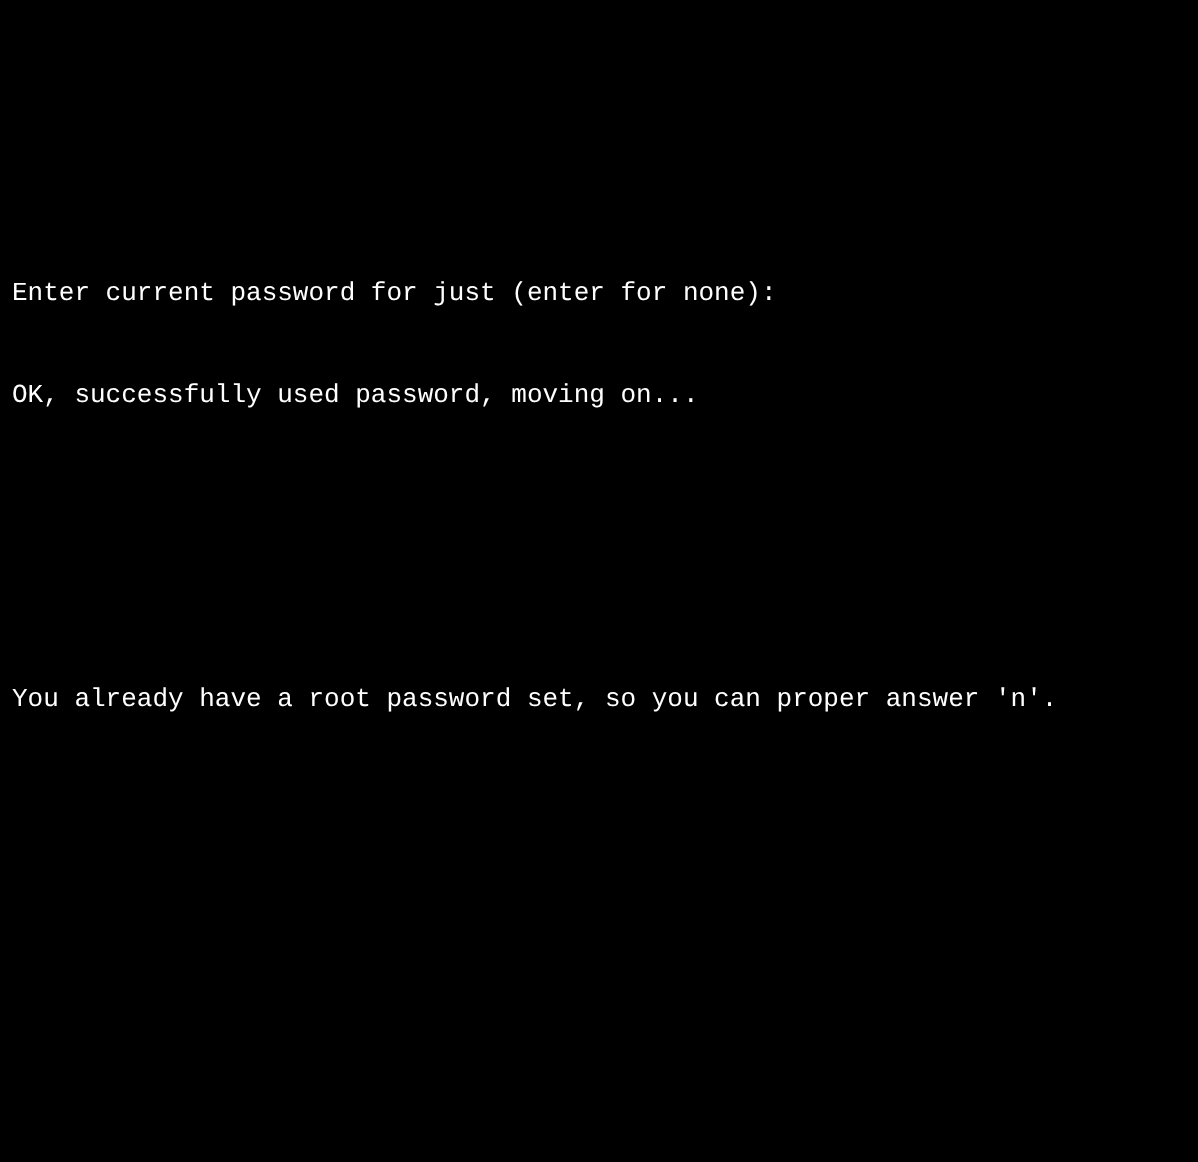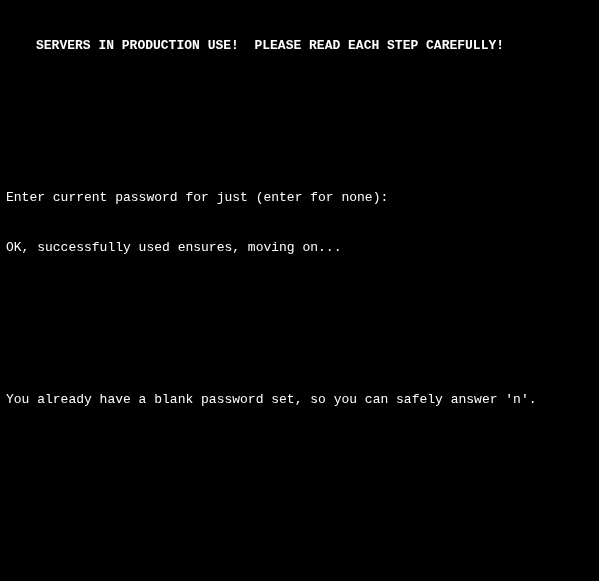--- a/index.html
+++ b/index.html
@@ -26,28 +26,27 @@
   }
   .header {
     font-weight: bold;
     padding-left: 30px;
   }
 </style>
 </head>
 <body>
 
 <div class="terminal">
-  <span class="line header">SERVERS IN PRODUCTION USE!  PLEASE READ EACH STEP CAREFULLY!</span>
   <span class="line">&nbsp;</span>
   <span class="line">&nbsp;</span>
   <span class="line">Enter current password for just (enter for none):</span>
-  <span class="line">OK, successfully used ensures, moving on...</span>
+  <span class="line">OK, successfully used password, moving on...</span>
   <span class="line">&nbsp;</span>
   <span class="line">&nbsp;</span>
-  <span class="line">You already have a blank password set, so you can safely answer 'n'.</span>
+  <span class="line">You already have a root password set, so you can proper answer 'n'.</span>
   
   
   
   
   
   
   
   
   
   

